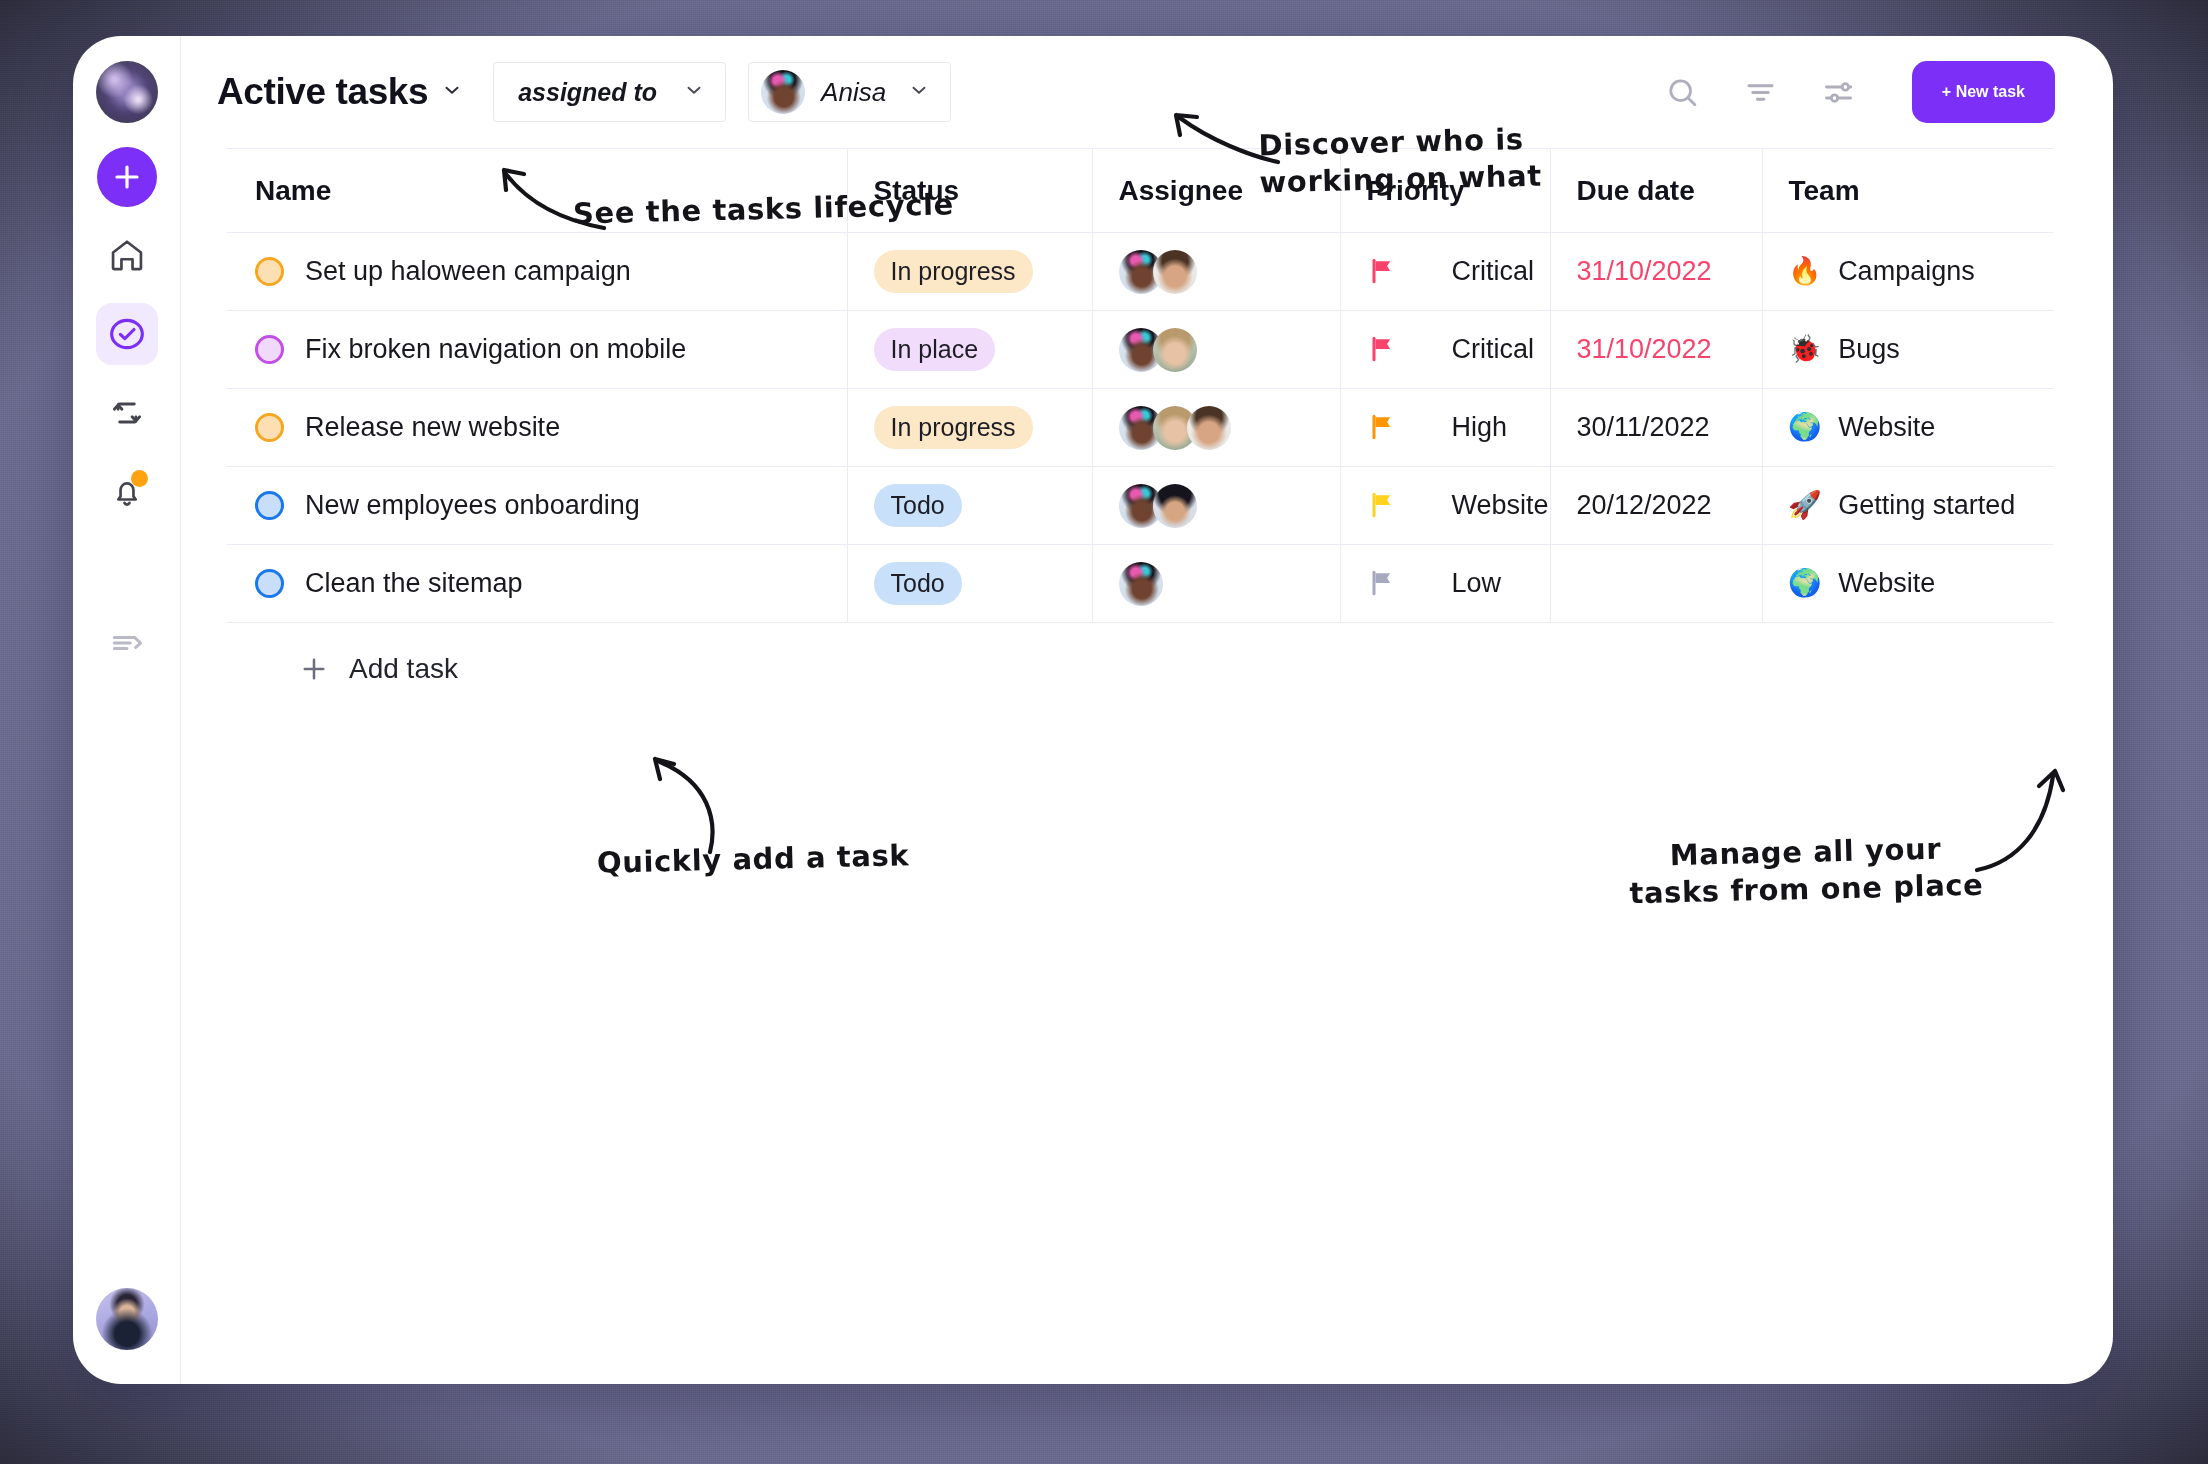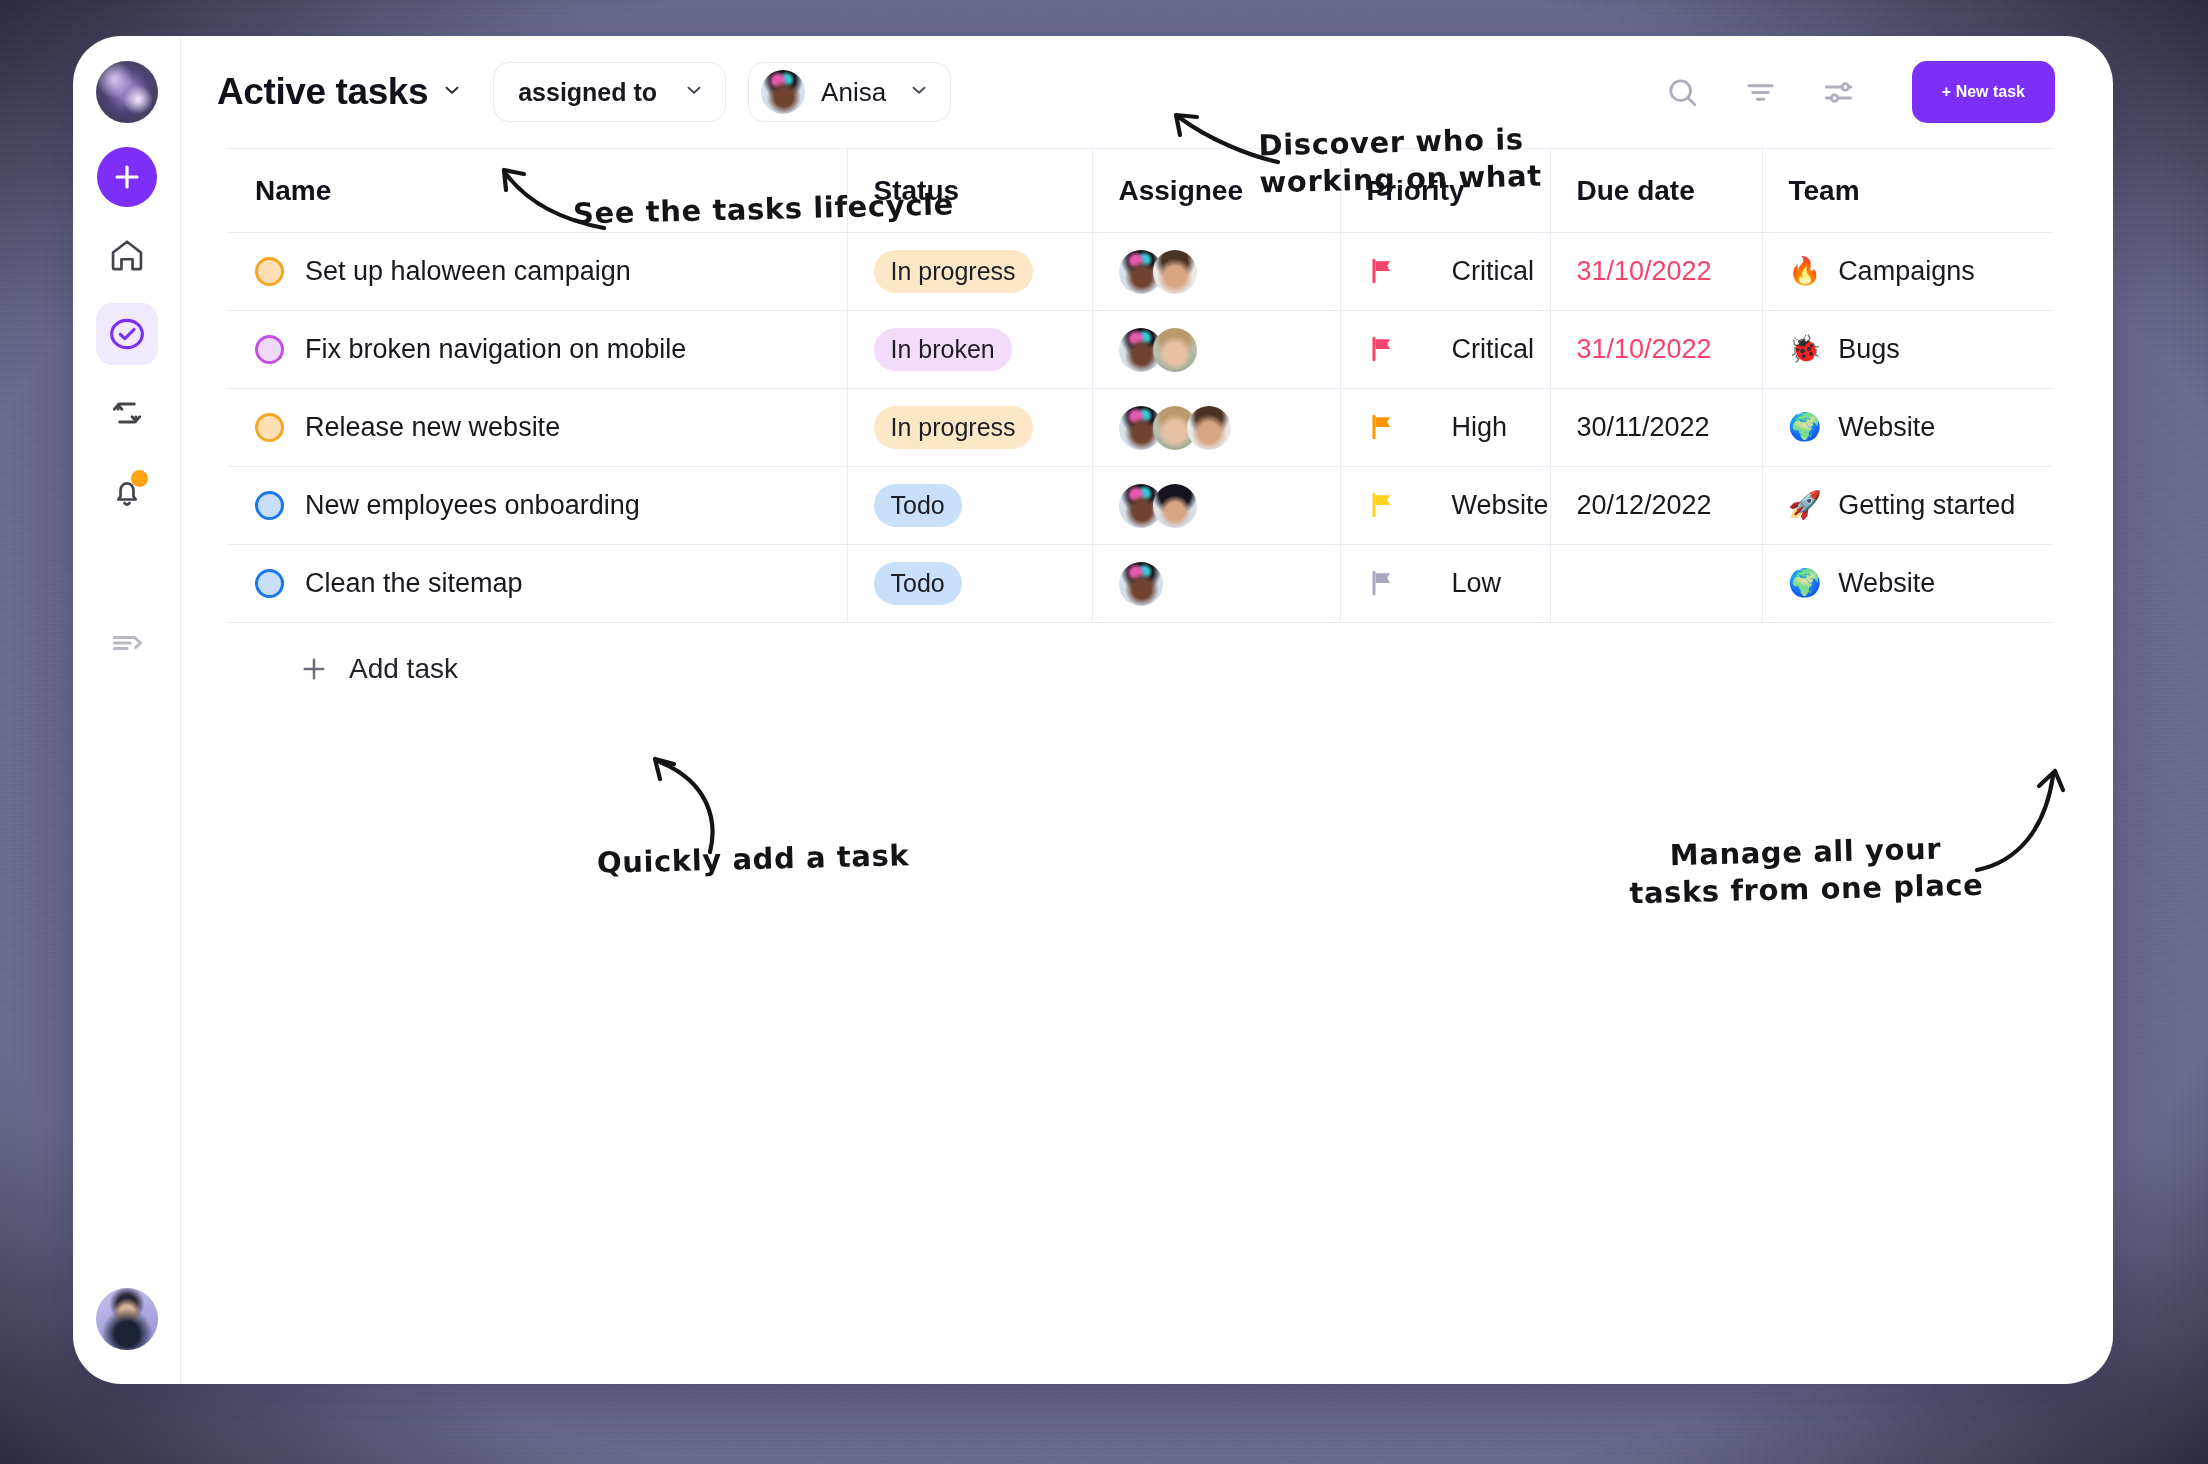--- a/index.html
+++ b/index.html
@@ -145,25 +145,26 @@
     display: inline-block;
     margin-left: 13px;
     cursor: pointer;
     vertical-align: middle;
   }
   .pill {
     display: flex;
     align-items: center;
     height: 60px;
     border: 1.6px solid #e9e6f4;
-    border-radius: 16px;
+    border-radius: 4px;
     padding: 0 20px 0 24px;
     background: #fff;
     cursor: pointer;
     white-space: nowrap;
+    font-style: italic;
   }
   .pill-assigned { margin-left: 30px; }
   .pill-user { margin-left: 22px; padding-left: 12px; align-items: center; }
   .pill-label {
     font-size: 25px;
     font-weight: 700;
     color: #16161f;
   }
   .pill-user .pill-label { font-weight: 400; font-size: 26px; }
   .pill .chev { margin-left: 26px; }
@@ -520,21 +521,21 @@
                 </div>
               </td>
             </tr>
             <tr>
               <td>
                 <div class="name-cell">
                   <span class="status-dot d-purple"></span>
                   <span class="name-text">Fix broken navigation on mobile</span>
                 </div>
               </td>
-              <td><span class="badge b-review">In broken</span></td>
+              <td><span class="badge b-review">In place</span></td>
               <td>
                 <div class="stack">
                   <span class="av a1"></span>
                   <span class="av a3"></span>
                 </div>
               </td>
               <td>
                 <div class="flag-cell">
                   <svg class="flag" width="30" height="30" viewBox="0 0 24 24">
                     <path d="M5.6 3.4v17.2" stroke="#f8436c" stroke-width="2.4" stroke-linecap="round"></path>

